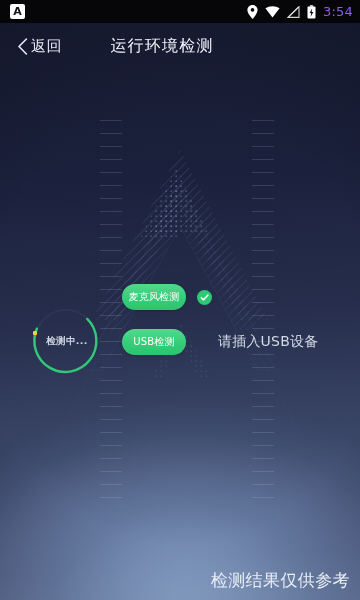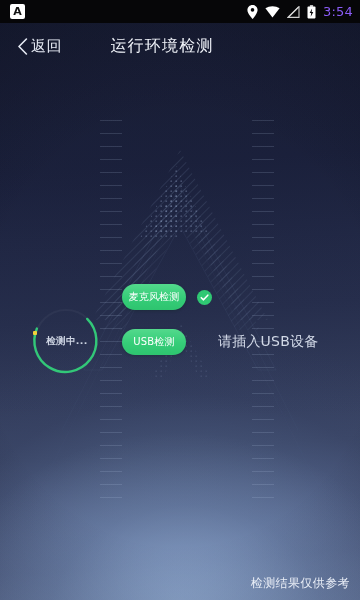--- a/index.html
+++ b/index.html
@@ -102,21 +102,21 @@
     width:15px; height:15px; border-radius:50%; flex:none; margin-left:11px;
     background:#2fc873; display:flex; align-items:center; justify-content:center;
   }
   .check.hidden { visibility:hidden; }
   .rtext { margin-left:11px; color:#d2d9e7; font-size:14px; letter-spacing:.2px; white-space:nowrap; }
   .rtext.tight { margin-left:6px; }
 
   
   #footer {
     position:absolute; right:10px; bottom:8px; z-index:25;
-    color:#e8edf6; font-size:12px; letter-spacing:.4px;
+    color:#e8edf6; font-size:17px; letter-spacing:.4px;
   }
 </style>
 </head>
 <body>
 
 <div id="screen">
 
   <div class="bg-base"></div>
   <div class="bg-tint"></div>
 

